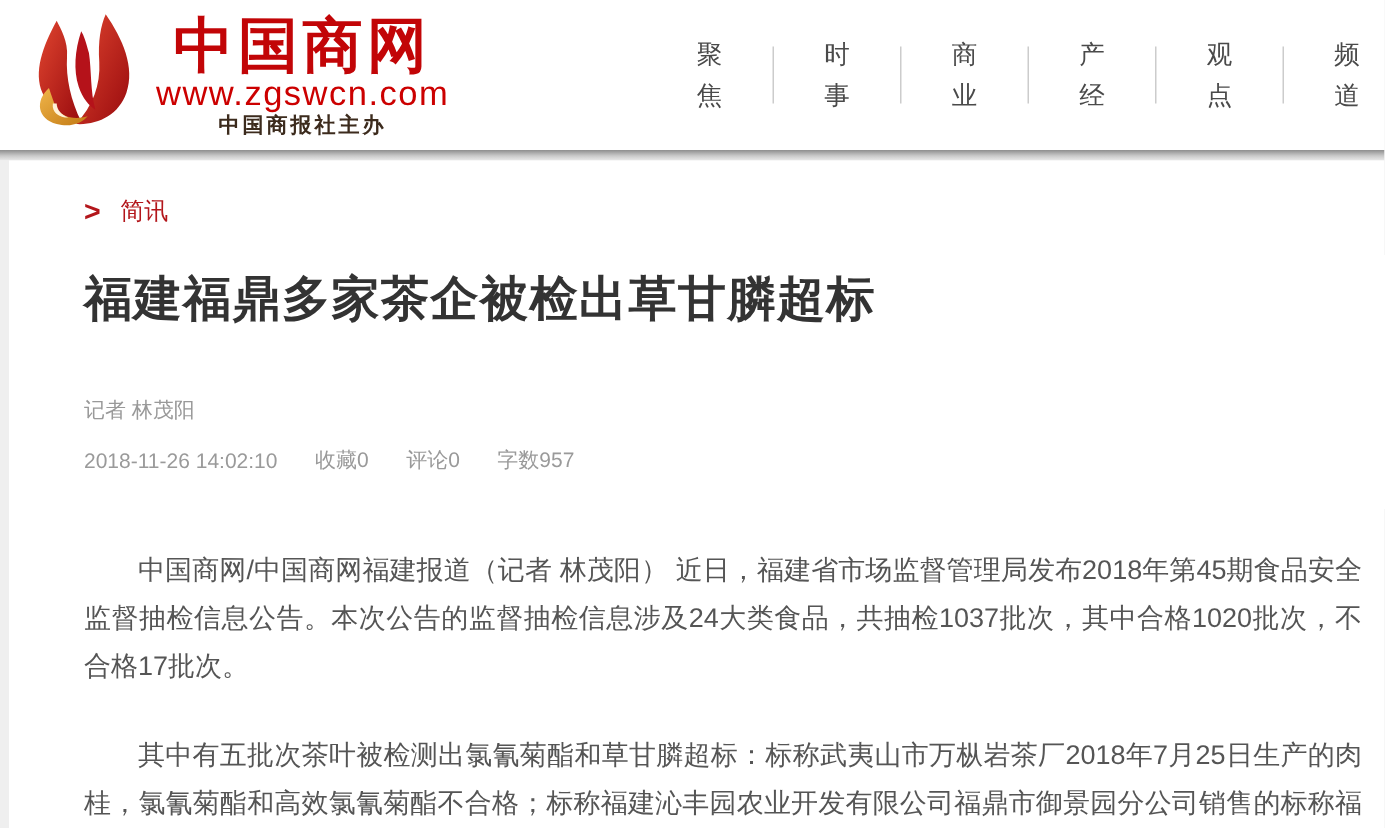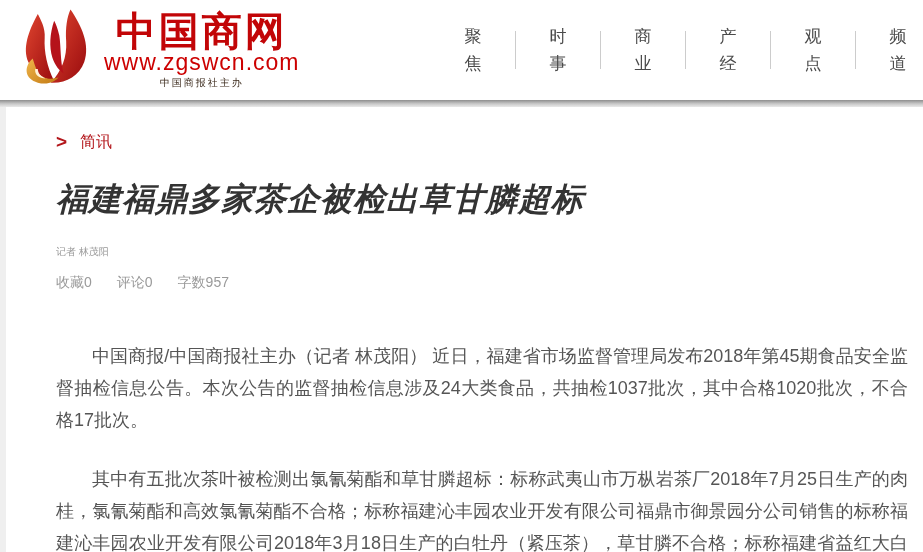--- a/index.html
+++ b/index.html
@@ -21,21 +21,21 @@
   .logo-icon svg { width:90px; height:86px; display:block; }
   .logo-text { margin-left:4px; display:flex; flex-direction:column; align-items:center; }
   .logo-title {
     font-size:40px; font-weight:bold; color:#c20507;
     letter-spacing:3px; line-height:44px; white-space:nowrap;
   }
   .logo-url {
     font-size:23px; color:#cc0000; letter-spacing:1px; line-height:19px; white-space:nowrap;
   }
   .logo-sub {
-    font-size:10px; font-weight:normal; color:#3c2b1d; letter-spacing:2px;
+    font-size:14px; font-weight:bold; color:#3c2b1d; letter-spacing:2px;
     line-height:18px; margin-top:2px; white-space:nowrap;
   }
 
   .nav { display:flex; align-items:center; }
   .nav-item {
     display:flex; flex-direction:column; align-items:center;
     width:22px; font-size:17px; color:#4a4a4a; line-height:27px;
     cursor:pointer; white-space:nowrap;
   }
   .nav-sep { width:1px; height:38px; background:#cccccc; margin:0 31px; }
@@ -56,24 +56,24 @@
   .breadcrumb { display:flex; align-items:center; }
   .breadcrumb .arrow {
     color:#b3161b; font-weight:bold; font-size:19px; line-height:20px;
   }
   .breadcrumb .label {
     color:#b3161b; font-size:16px; margin-left:13px; line-height:20px; cursor:pointer;
   }
 
   .article-title {
     margin-top:27px; font-size:32px; font-weight:700; color:#333333;
-    letter-spacing:1px; line-height:40px;font-style:italic;
+    letter-spacing:1px; line-height:40px;
   }
 
-  .byline { margin-top:26px; font-size:10px; color:#999999; }
+  .byline { margin-top:46px; font-size:14px; color:#999999; }
 
   .meta-row {
     margin-top:15px; display:flex; align-items:center;
     font-size:14px; color:#9a9a9a;
   }
   .meta-row .m { margin-right:25px; white-space:nowrap; }
   .meta-source { color:#f0465a; }
 
   .article-body { margin-top:48px; font-size:18px; color:#555555; }
   .article-body p {
@@ -153,24 +153,25 @@
     <div class="breadcrumb">
       <span class="arrow">&gt;</span>
       <span class="label">简讯</span>
     </div>
 
     <h1 class="article-title">福建福鼎多家茶企被检出草甘膦超标</h1>
 
     <div class="byline">记者 林茂阳</div>
 
     <div class="meta-row">
+      <span class="m">2018-11-26 14:02:10</span>
       <span class="m">收藏0</span>
       <span class="m">评论0</span>
       <span class="m">字数957</span>
     </div>
 
     <div class="article-body">
-      <p>中国商报/中国商报社主办（记者 林茂阳） 近日，福建省市场监督管理局发布2018年第45期食品安全监督抽检信息公告。本次公告的监督抽检信息涉及24大类食品，共抽检1037批次，其中合格1020批次，不合格17批次。</p>
+      <p>中国商网/中国商网福建报道（记者 林茂阳） 近日，福建省市场监督管理局发布2018年第45期食品安全监督抽检信息公告。本次公告的监督抽检信息涉及24大类食品，共抽检1037批次，其中合格1020批次，不合格17批次。</p>
       <p>其中有五批次茶叶被检测出氯氰菊酯和草甘膦超标：标称武夷山市万枞岩茶厂2018年7月25日生产的肉桂，氯氰菊酯和高效氯氰菊酯不合格；标称福建沁丰园农业开发有限公司福鼎市御景园分公司销售的标称福建沁丰园农业开发有限公司2018年3月18日生产的白牡丹（紧压茶），草甘膦不合格；标称福建省益红大白毫茶叶有限公司2018年5月10日生产的寿眉，经初检和复检，草甘膦不合格；标称福建太姥白茶生物科技股份有限公司2018年4月20日生产的二级</p>
     </div>
 
   </div>
 </div>
 
 </body></html>

